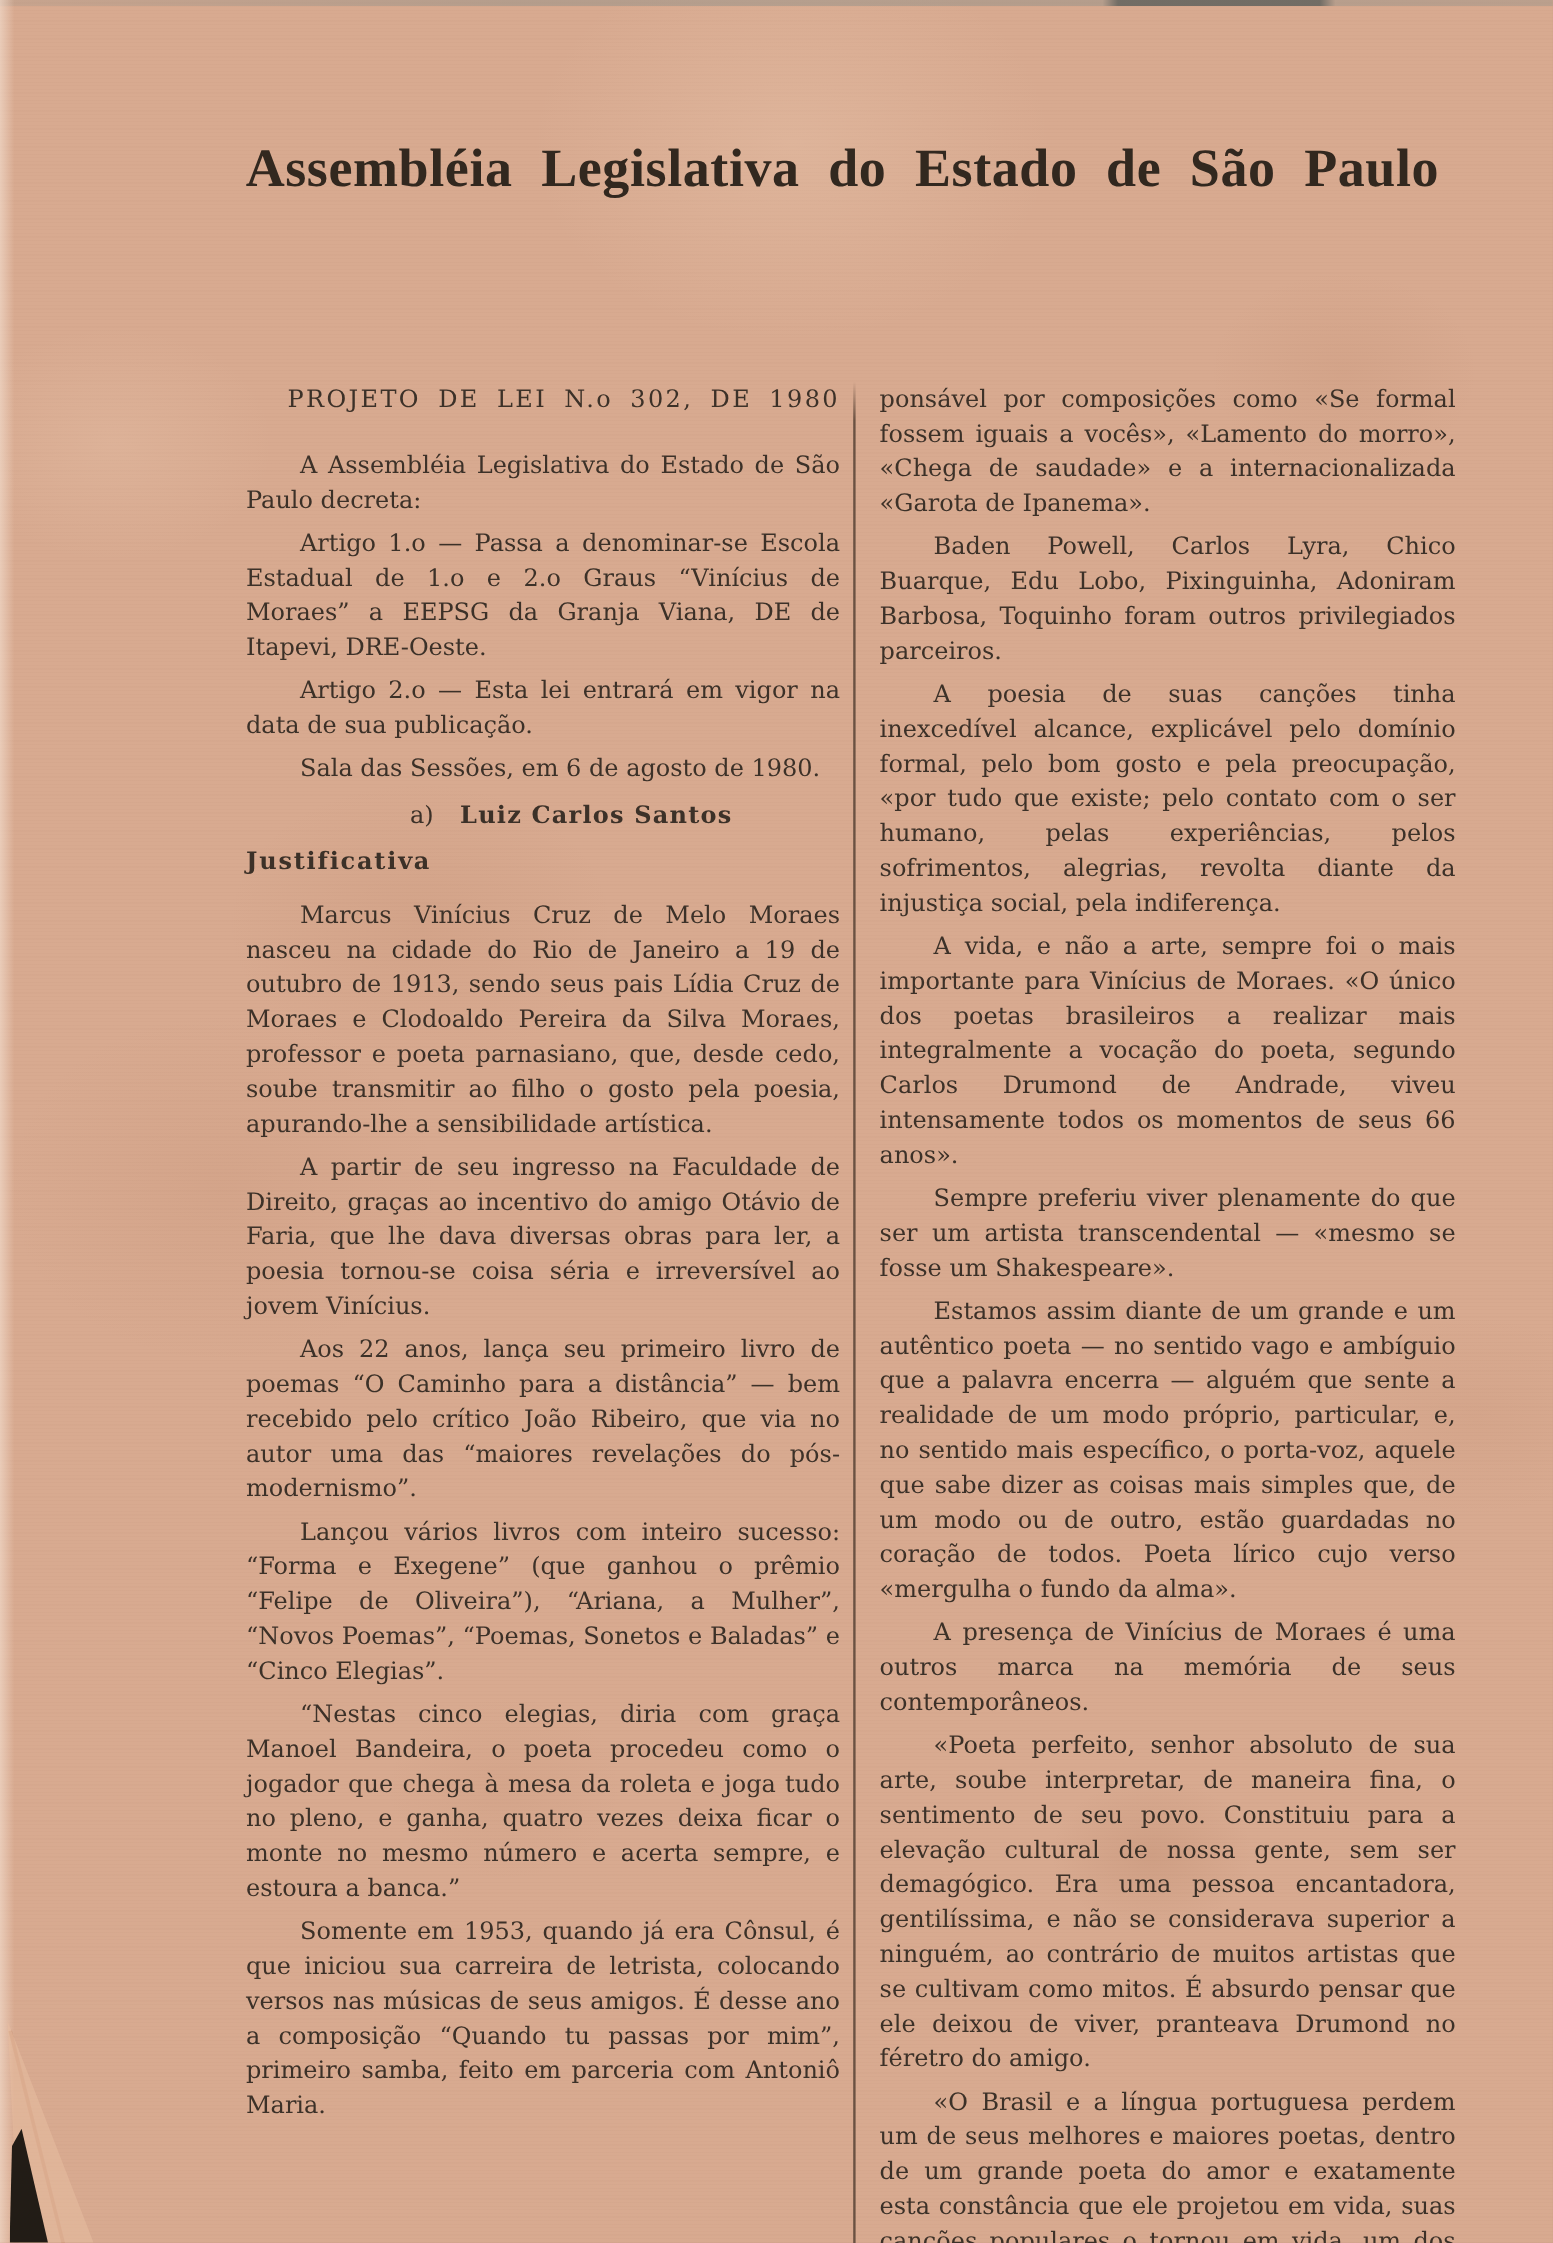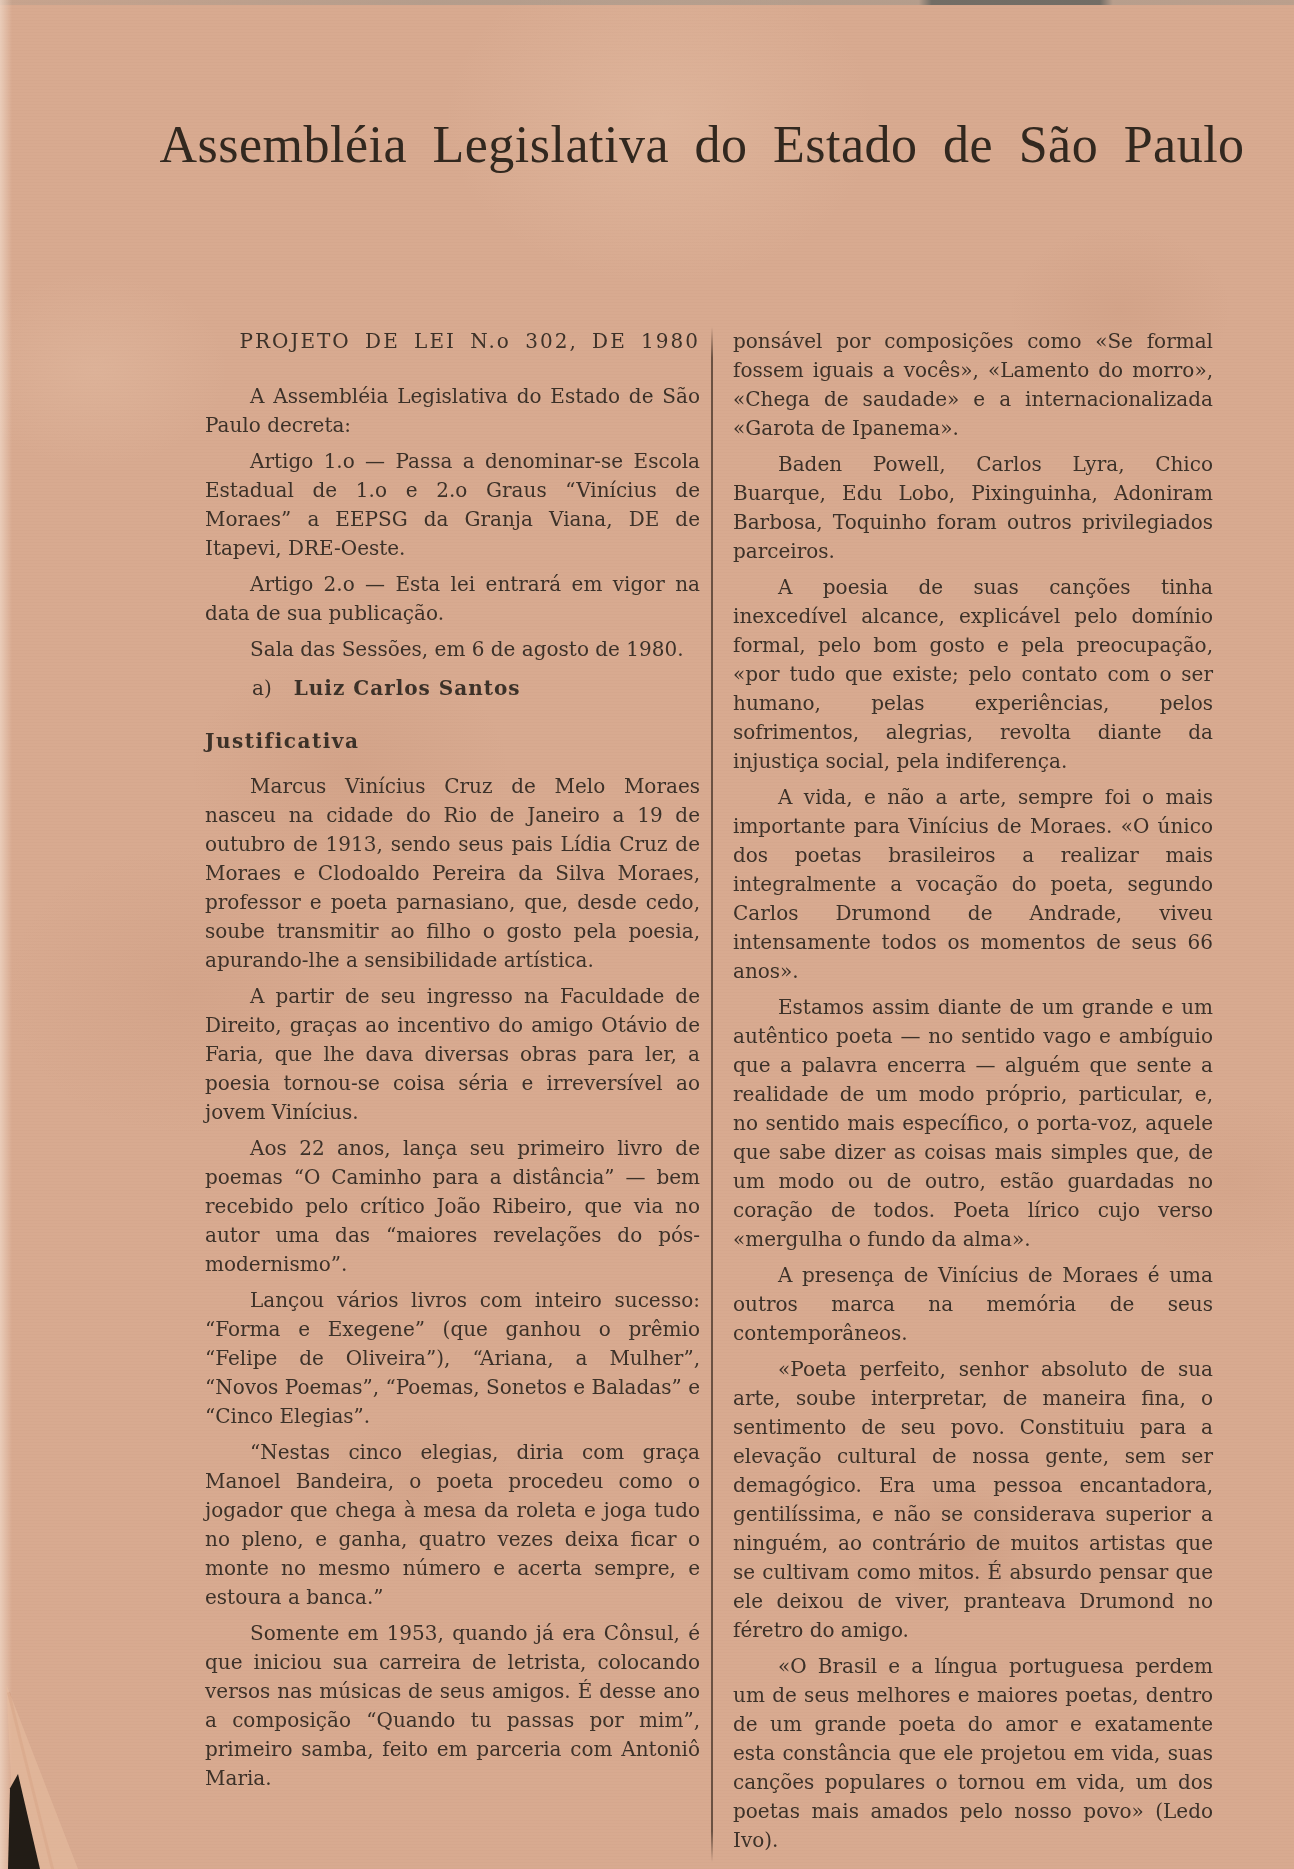--- a/index.html
+++ b/index.html
@@ -42,22 +42,22 @@
       rgba(108,106,99,0.95) 72%,
       rgba(108,106,99,0.95) 85%,
       rgba(152,147,137,0.5) 86%,
       rgba(152,147,137,0.45) 100%);
   }
   .page-title{
     margin:112px 0 0 0;
     padding-left:110px;
     text-align:center;
     font-family:"Liberation Serif", serif;
-    font-weight:normal;
-    font-size:52px;
+    font-weight:bold;
+    font-size:45px;
     line-height:1.25;
     letter-spacing:0.5px;
     word-spacing:12px;
     white-space:nowrap;
     color:#32281f;
   }
   .columns{
     position:relative;
     display:flex;
     align-items:stretch;
@@ -83,22 +83,22 @@
   .doc-heading{
     text-align:right;
     text-indent:0;
     letter-spacing:2px;
     word-spacing:6px;
     margin-bottom:26px;
   }
   .signature{
     padding-left:47px;
     margin-top:10px;
-    margin-bottom:24px;
-    text-align:left;
+    margin-bottom:9px;
+    text-align:center;
   }
   .signature .sig-prefix{margin-right:22px;}
   .signature .sig-name{font-weight:bold;letter-spacing:1px;}
   .subheading{
     font-weight:bold;
     letter-spacing:1.5px;
     margin-top:6px;
     margin-bottom:16px;
   }
   .corner-fold{
@@ -147,20 +147,21 @@
         <div class="block p">Lançou vários livros com inteiro sucesso: “Forma e Exegene” (que ganhou o prêmio “Felipe de Oliveira”), “Ariana, a Mulher”, “Novos Poemas”, “Poemas, Sonetos e Baladas” e “Cinco Elegias”.</div>
         <div class="block p">“Nestas cinco elegias, diria com graça Manoel Bandeira, o poeta procedeu como o jogador que chega à mesa da roleta e joga tudo no pleno, e ganha, quatro vezes deixa ficar o monte no mesmo número e acerta sempre, e estoura a banca.”</div>
         <div class="block p">Somente em 1953, quando já era Cônsul, é que iniciou sua carreira de letrista, colocando versos nas músicas de seus amigos. É desse ano a composição “Quando tu passas por mim”, primeiro samba, feito em parceria com Antoniô Maria.</div>
       </div>
     <div class="divider"></div>
     <div class="col col-right">
         <div class="block p-noindent">ponsável por composições como «Se formal fossem iguais a vocês», «Lamento do morro», «Chega de saudade» e a internacionalizada «Garota de Ipanema».</div>
         <div class="block p">Baden Powell, Carlos Lyra, Chico Buarque, Edu Lobo, Pixinguinha, Adoniram Barbosa, Toquinho foram outros privilegiados parceiros.</div>
         <div class="block p">A poesia de suas canções tinha inexcedível alcance, explicável pelo domínio formal, pelo bom gosto e pela preocupação, «por tudo que existe; pelo contato com o ser humano, pelas experiências, pelos sofrimentos, alegrias, revolta diante da injustiça social, pela indiferença.</div>
         <div class="block p">A vida, e não a arte, sempre foi o mais importante para Vinícius de Moraes. «O único dos poetas brasileiros a realizar mais integralmente a vocação do poeta, segundo Carlos Drumond de Andrade, viveu intensamente todos os momentos de seus 66 anos».</div>
+        <div class="block p">Sempre preferiu viver plenamente do que ser um artista transcendental — «mesmo se fosse um Shakespeare».</div>
         <div class="block p">Estamos assim diante de um grande e um autêntico poeta — no sentido vago e ambíguio que a palavra encerra — alguém que sente a realidade de um modo próprio, particular, e, no sentido mais específico, o porta-voz, aquele que sabe dizer as coisas mais simples que, de um modo ou de outro, estão guardadas no coração de todos. Poeta lírico cujo verso «mergulha o fundo da alma».</div>
         <div class="block p">A presença de Vinícius de Moraes é uma outros marca na memória de seus contemporâneos.</div>
         <div class="block p">«Poeta perfeito, senhor absoluto de sua arte, soube interpretar, de maneira fina, o sentimento de seu povo. Constituiu para a elevação cultural de nossa gente, sem ser demagógico. Era uma pessoa encantadora, gentilíssima, e não se considerava superior a ninguém, ao contrário de muitos artistas que se cultivam como mitos. É absurdo pensar que ele deixou de viver, pranteava Drumond no féretro do amigo.</div>
         <div class="block p">«O Brasil e a língua portuguesa perdem um de seus melhores e maiores poetas, dentro de um grande poeta do amor e exatamente esta constância que ele projetou em vida, suas canções populares o tornou em vida, um dos poetas mais amados pelo nosso povo» (Ledo Ivo).</div>
       </div>
   </div>
 
   <div class="crease-line"></div>
   <div class="corner-fold">
     <div class="fold-light"></div>

